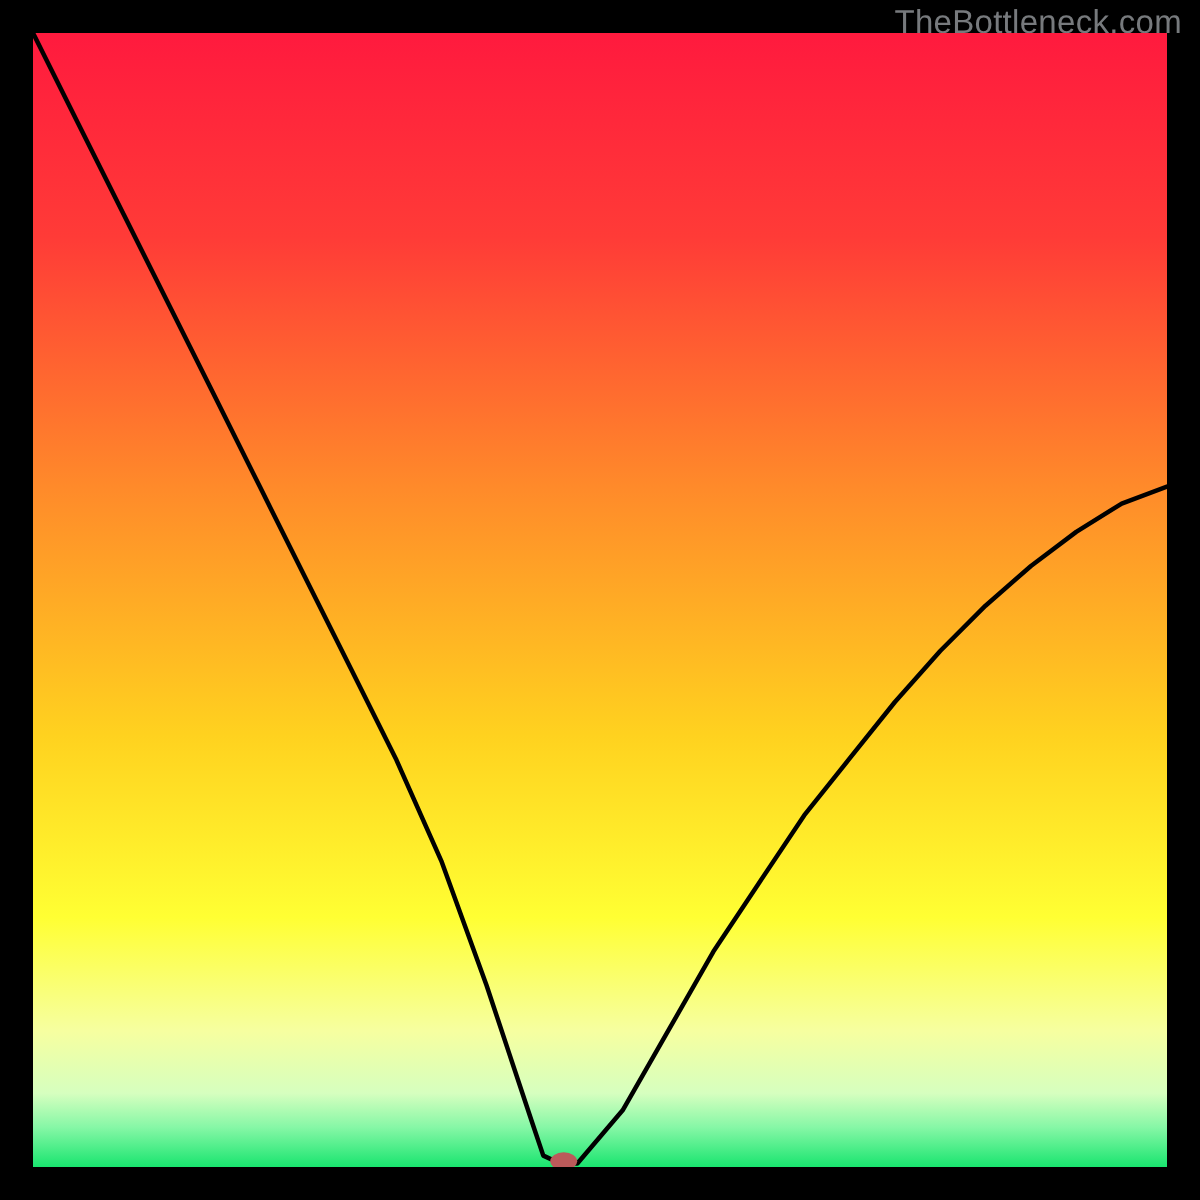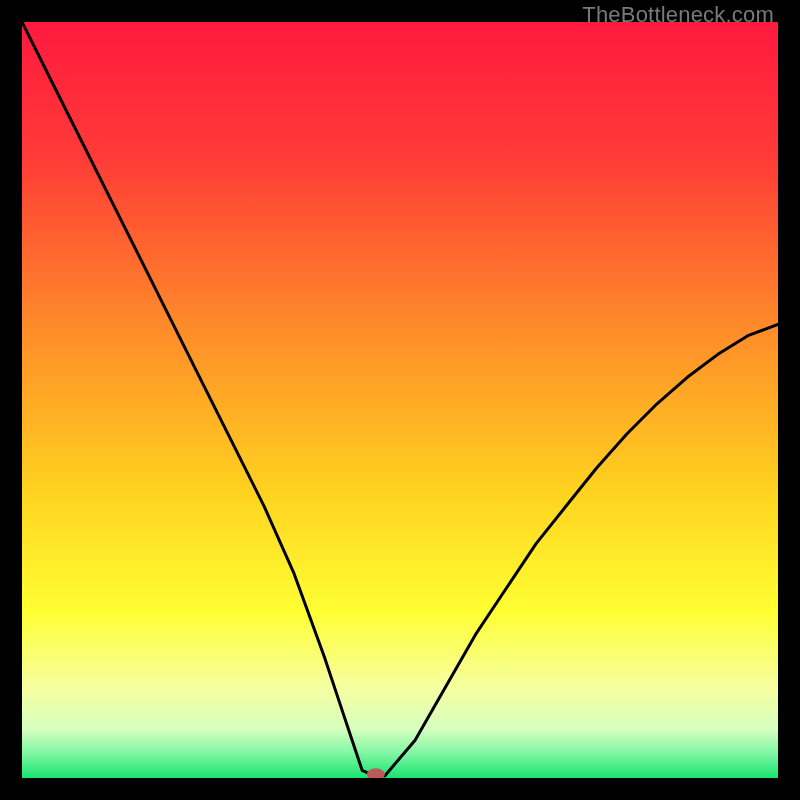--- a/index.html
+++ b/index.html
@@ -22,21 +22,21 @@
   .plot {
     position: absolute;
     left: 0;
     top: 0;
     width: 756px;
     height: 756px;
   }
   .watermark {
     position: absolute;
     top: 2px;
-    right: 26px;
+    right: 12px;
     color: #777a7d;
     font-size: 22px;
     font-weight: 500;
     letter-spacing: 0.2px;
     user-select: none;
   }
 </style>
 </head>
 <body>
 

